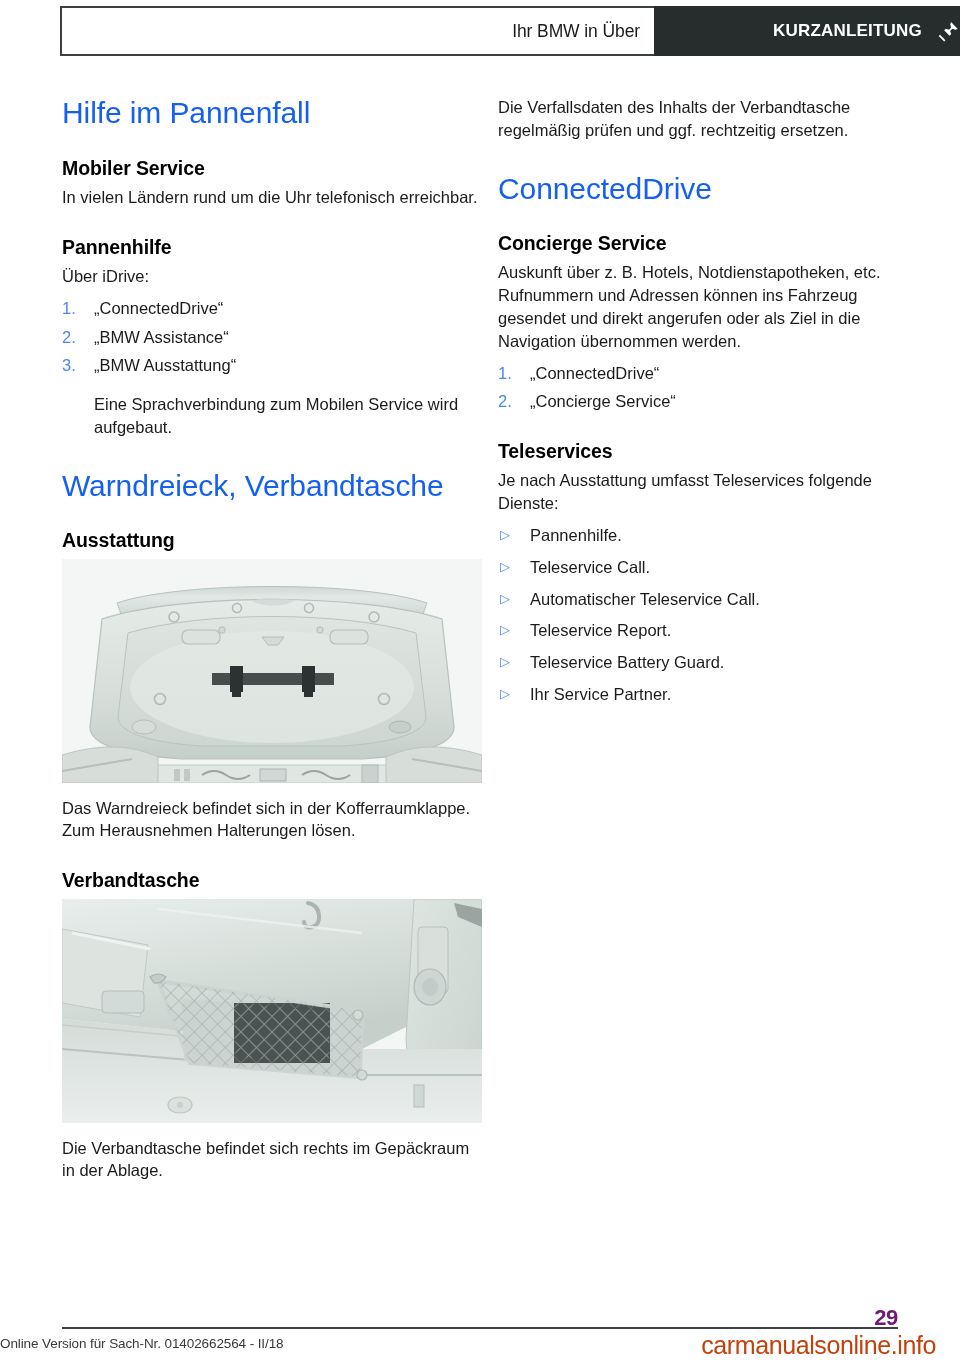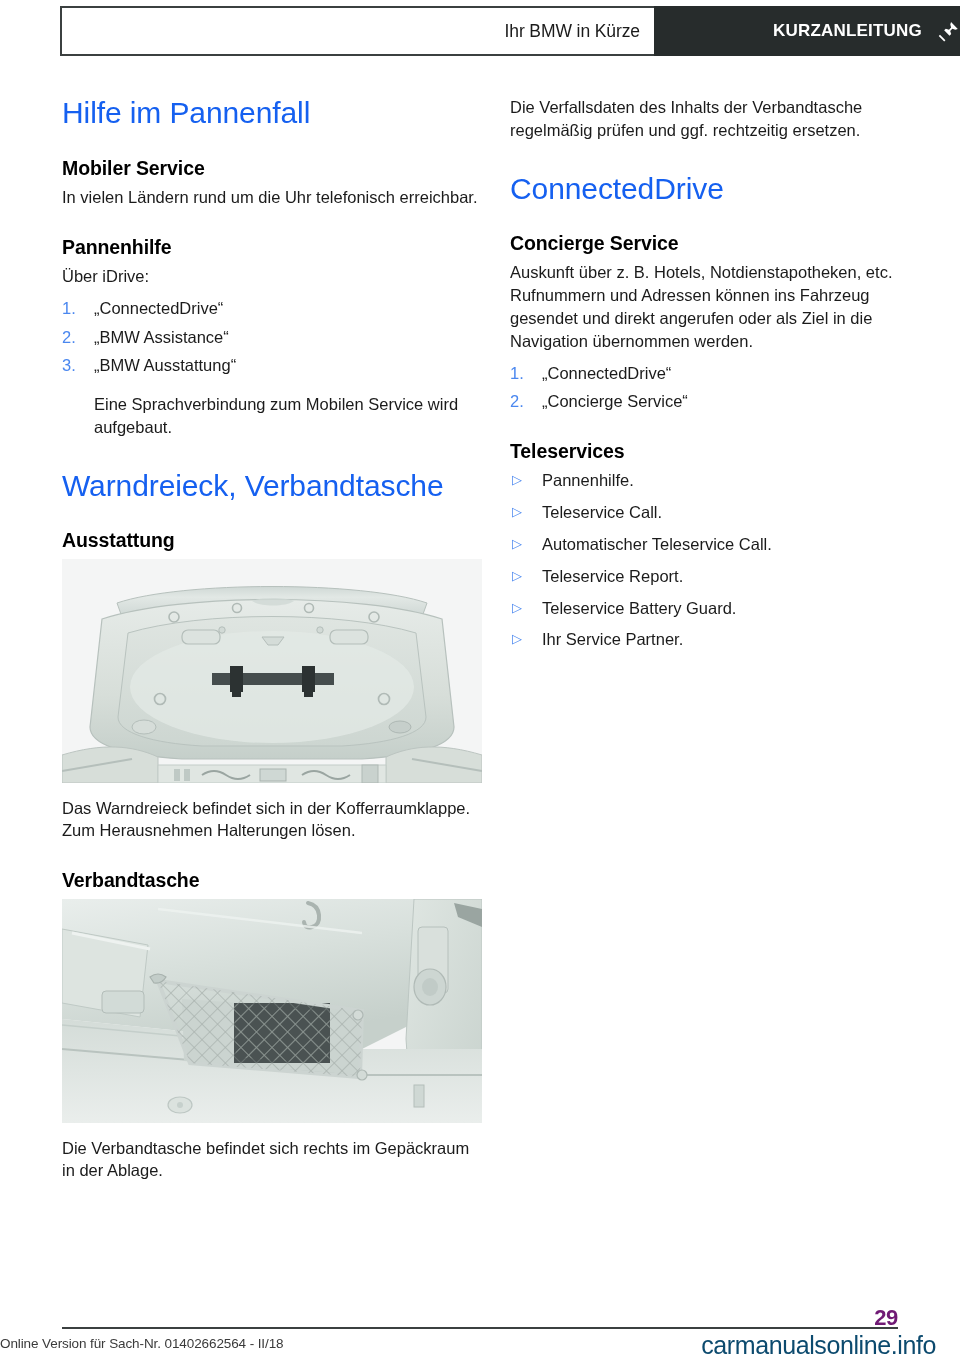--- a/index.html
+++ b/index.html
@@ -65,21 +65,21 @@
     flex: 0 0 auto;
   }
 
   
   .col {
     position: absolute;
     top: 96px;
     width: 424px;
   }
   .col-left  { left: 62px; }
-  .col-right { left: 510px; }
+  .col-right { left: 498px; }
 
   h1.doc-h1 {
     font-size: 30px;
     font-weight: normal;
     color: #1560f0;
     margin: 0 0 26px 0;
     letter-spacing: -0.1px;
     line-height: 1.15;
   }
   h2.doc-h2 {
@@ -193,30 +193,30 @@
     text-align: left;
     font-size: 13.5px;
     color: #3a3a3a;
     letter-spacing: -0.1px;
   }
   .watermark {
     position: absolute;
     right: 24px;
     top: 1331px;
     font-size: 25px;
-    color: #0c4a6e;
+    color: #c2410c;
     letter-spacing: -0.4px;
   }
 </style>
 </head>
 <body>
 
 <div class="header">
   <div class="header-white">
-    <span class="crumb">Ihr BMW in Kürze</span>
+    <span class="crumb">Ihr BMW in Über</span>
   </div>
   <div class="header-dark">
     <span class="section">KURZANLEITUNG</span>
     <span class="pin-icon">
       <svg viewBox="0 0 24 24" aria-hidden="true">
         <path d="M14.2 2.3 L21.6 9.7 L18.9 10.5 L15.6 9.6 L13.3 11.9 L14.4 15.4 L12.6 17.2 L6.7 11.3 L8.5 9.5 L12.0 10.6 L14.3 8.3 L13.4 5.0 Z" fill="#ffffff"></path>
         <path d="M6.3 11.7 L2.6 21.4 L12.3 17.7 Z" fill="#ffffff" opacity="0"></path>
         <rect x="2.2" y="16.1" width="8.4" height="2.0" fill="#ffffff" transform="rotate(45 2.2 16.1)"></rect>
       </svg>
     </span>
@@ -389,20 +389,21 @@
 
   <h2 class="doc-h2">Concierge Service</h2>
   <p class="body tight">Auskunft über z. B. Hotels, Notdienstapotheken, etc. Rufnummern und Adressen können ins Fahrzeug gesendet und direkt angerufen oder als Ziel in die Navigation übernommen werden.</p>
 
   <ol class="num-list">
     <li><span class="num">1.</span><span>„ConnectedDrive“</span></li>
     <li><span class="num">2.</span><span>„Concierge Service“</span></li>
   </ol>
 
   <h2 class="doc-h2 spaced-top">Teleservices</h2>
+  <p class="body tight">Je nach Ausstattung umfasst Teleservices folgende Dienste:</p>
 
   <ul class="tri-list">
     <li><span class="tri">▷</span><span>Pannenhilfe.</span></li>
     <li><span class="tri">▷</span><span>Teleservice Call.</span></li>
     <li><span class="tri">▷</span><span>Automatischer Teleservice Call.</span></li>
     <li><span class="tri">▷</span><span>Teleservice Report.</span></li>
     <li><span class="tri">▷</span><span>Teleservice Battery Guard.</span></li>
     <li><span class="tri">▷</span><span>Ihr Service Partner.</span></li>
   </ul>
 </div>

